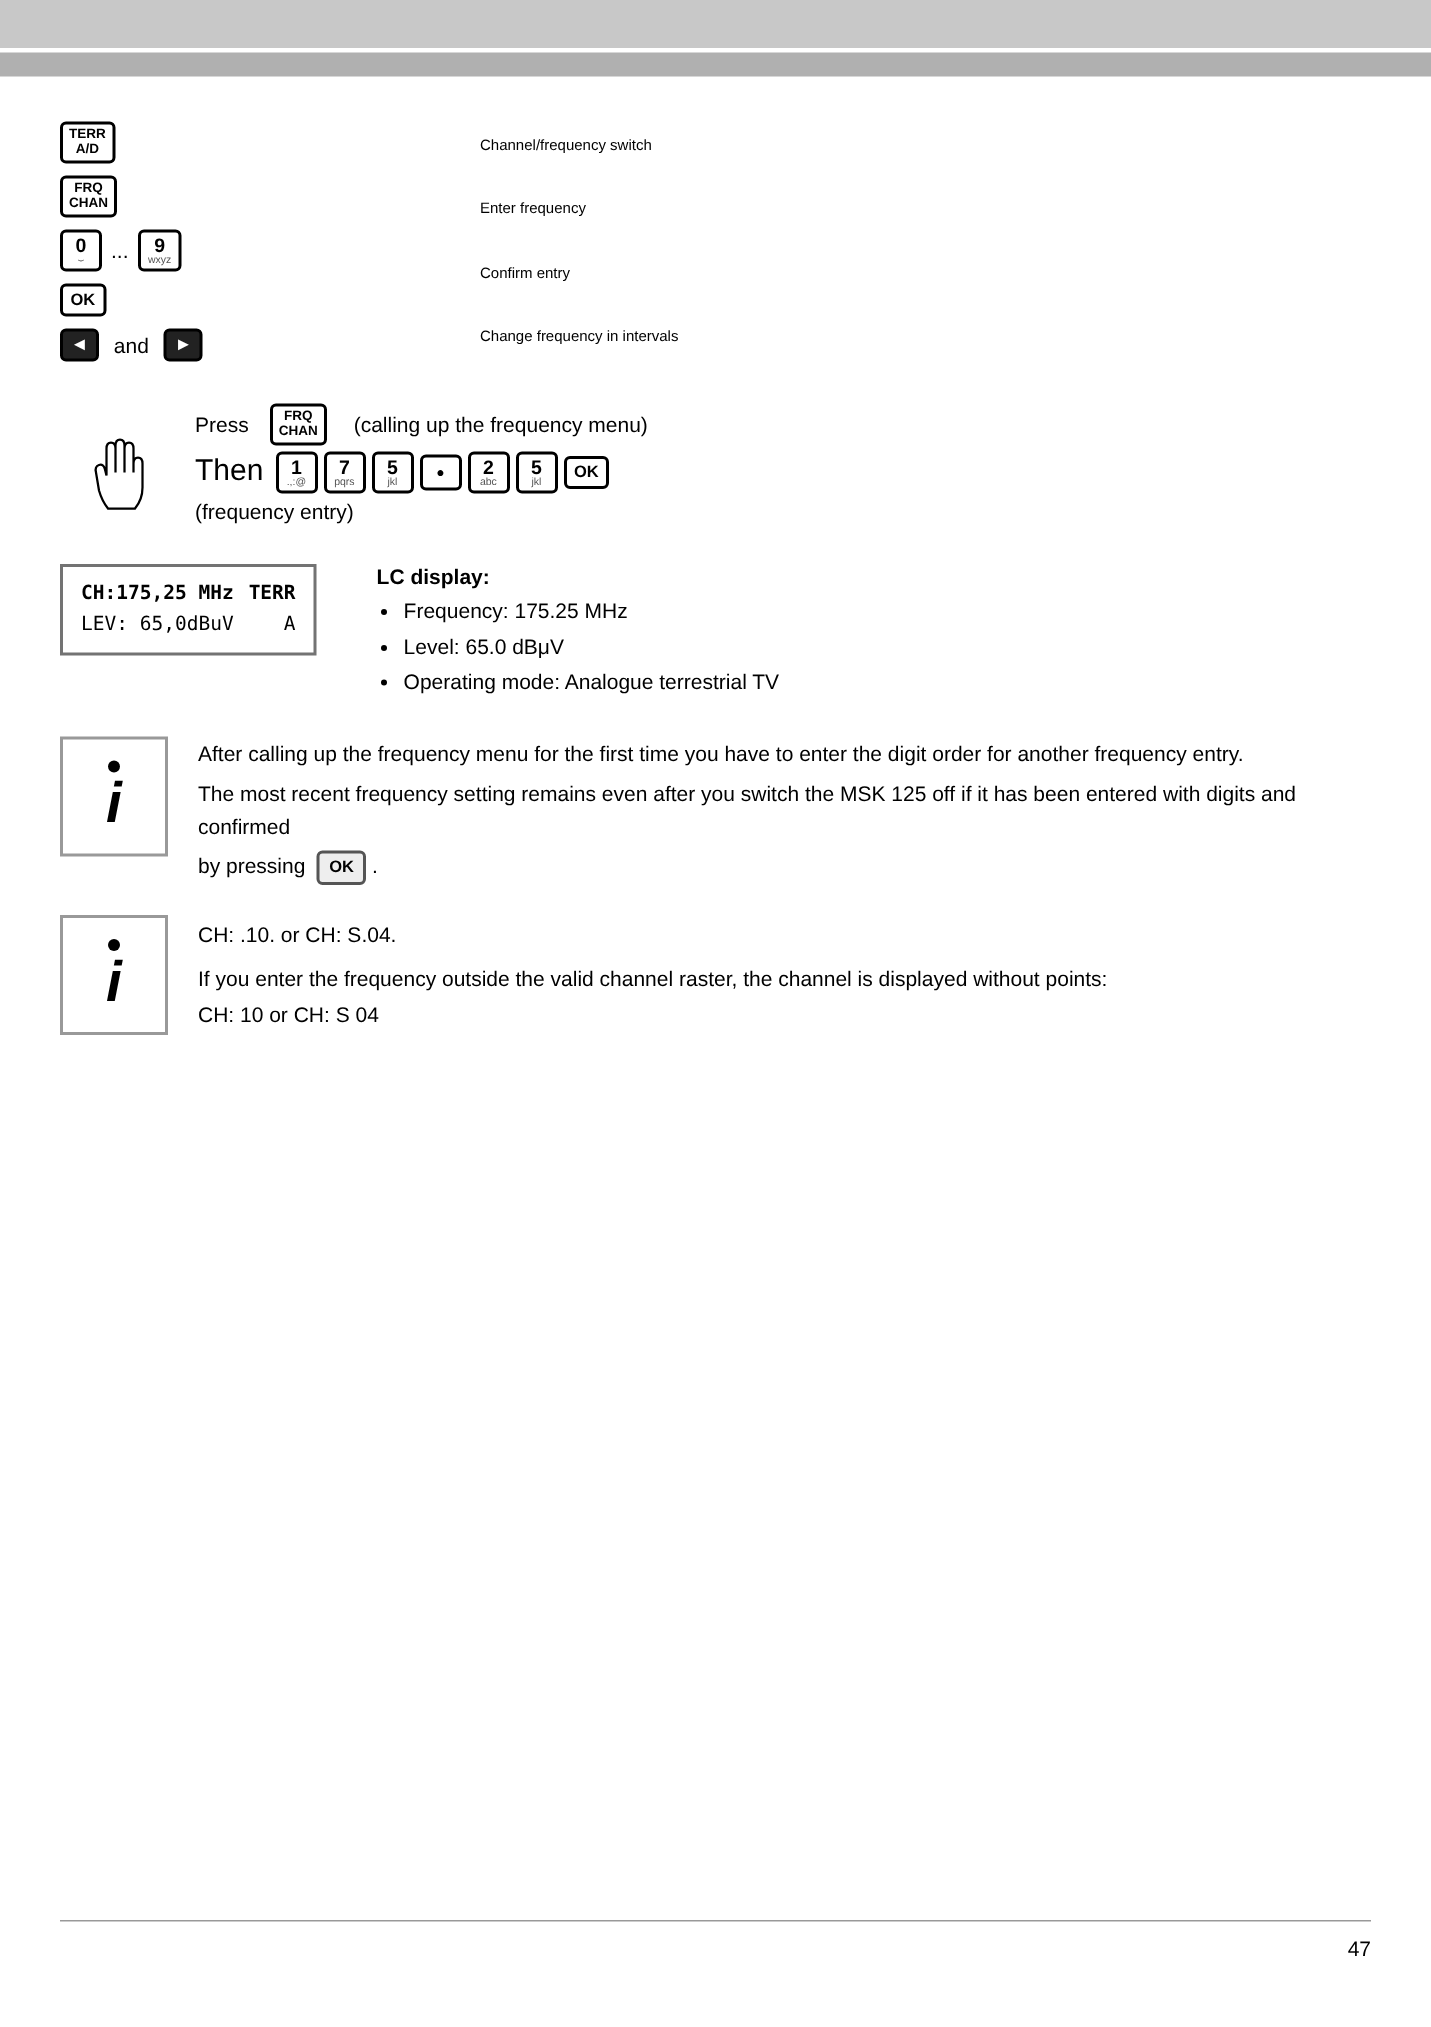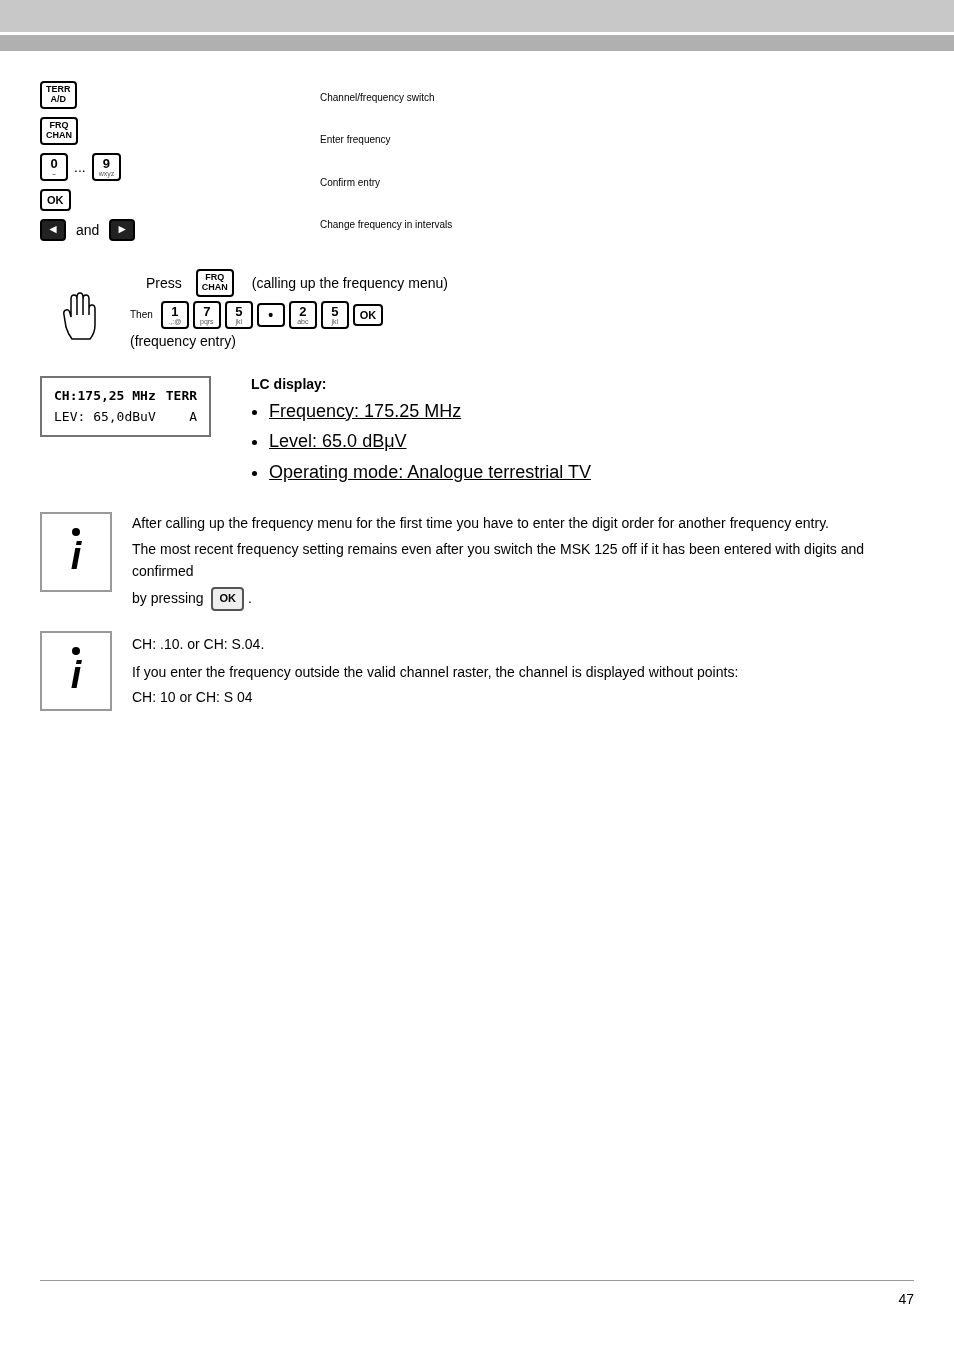--- a/index.html
+++ b/index.html
@@ -138,38 +138,37 @@
       display: flex;
       align-items: center;
       gap: 6px;
       flex-wrap: wrap;
       margin-bottom: 4px;
     }
 
     .press-label {
       font-size: 14px;
       margin-right: 4px;
-      margin-left: 16px;
     }
 
     .calling-label {
       font-size: 14px;
       margin-left: 8px;
     }
 
     .then-row {
       display: flex;
       align-items: center;
       gap: 4px;
       flex-wrap: wrap;
       margin-bottom: 4px;
     }
 
     .then-label {
-      font-size: 10px;
+      font-size: 20px;
       margin-right: 4px;
     }
 
     .freq-entry-note {
       font-size: 14px;
     }
 
     
     .lc-display-section {
       display: flex;
@@ -205,23 +204,22 @@
 
     .lc-title {
       font-size: 14px;
       font-weight: bold;
       margin-bottom: 4px;
     }
 
     .lc-list {
       list-style: disc;
       padding-left: 18px;
-      font-size: 18px;
+      font-size: 14px;
       line-height: 1.7;
-      text-decoration: underline;
     }
 
     
     .info-section {
       display: flex;
       flex-direction: row;
       margin-top: 24px;
       align-items: flex-start;
       gap: 20px;
     }

